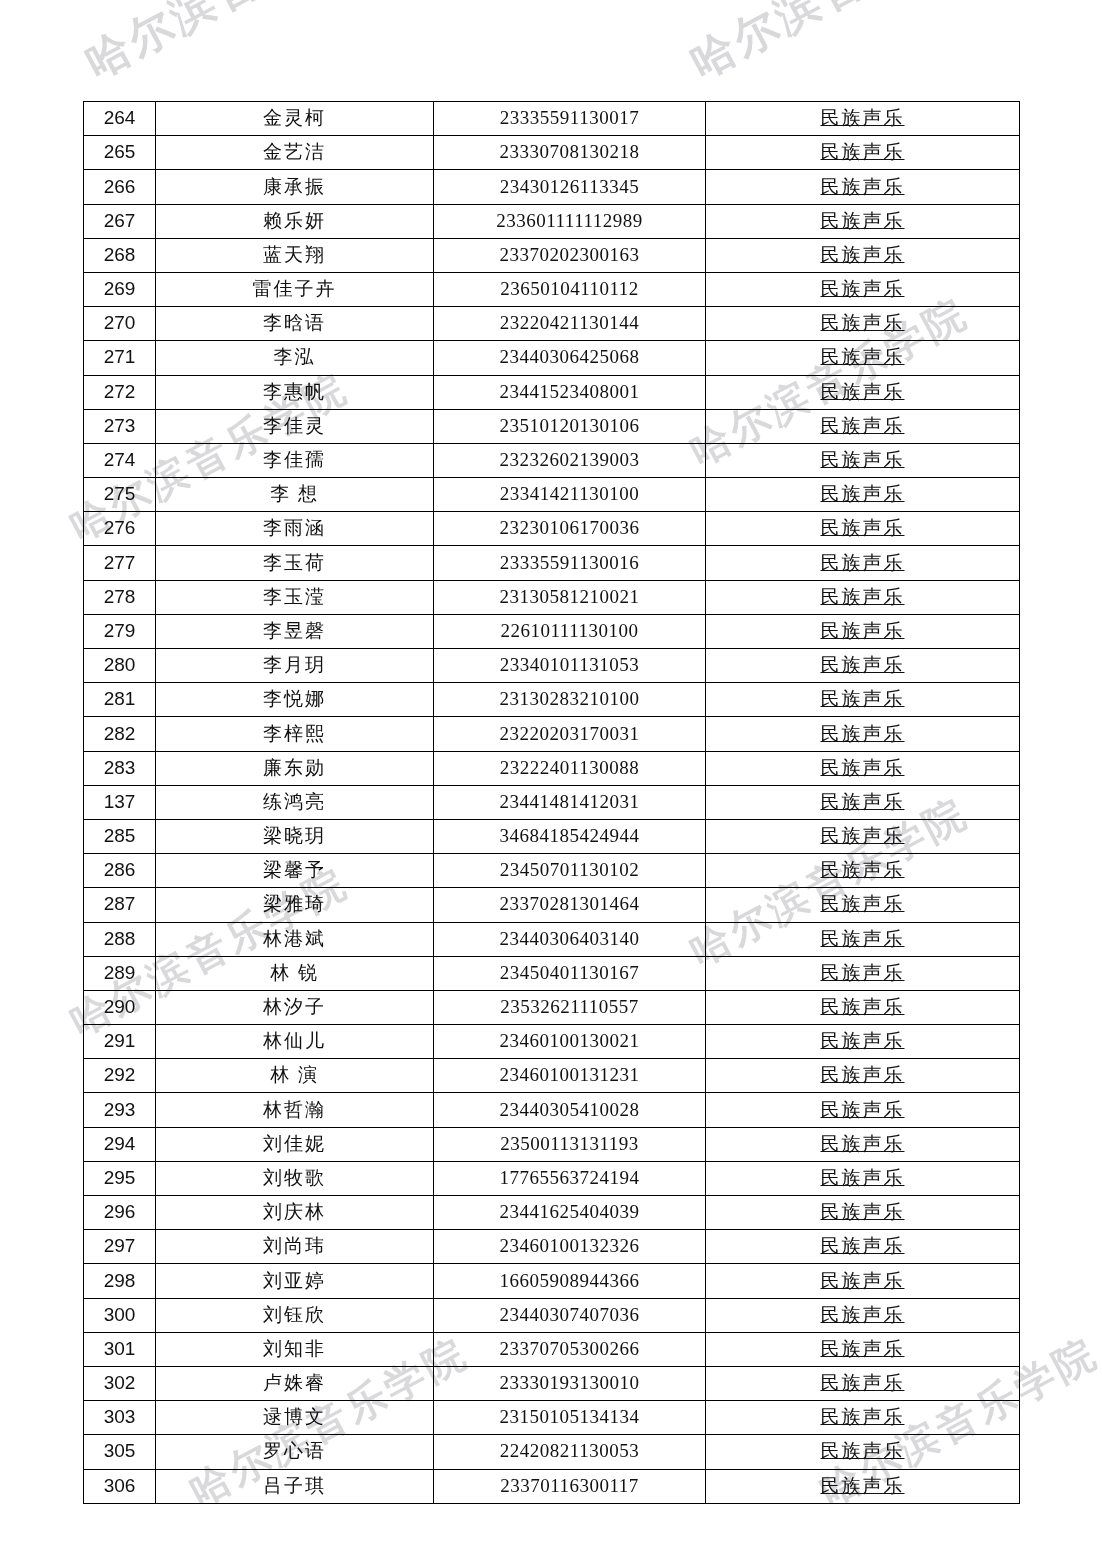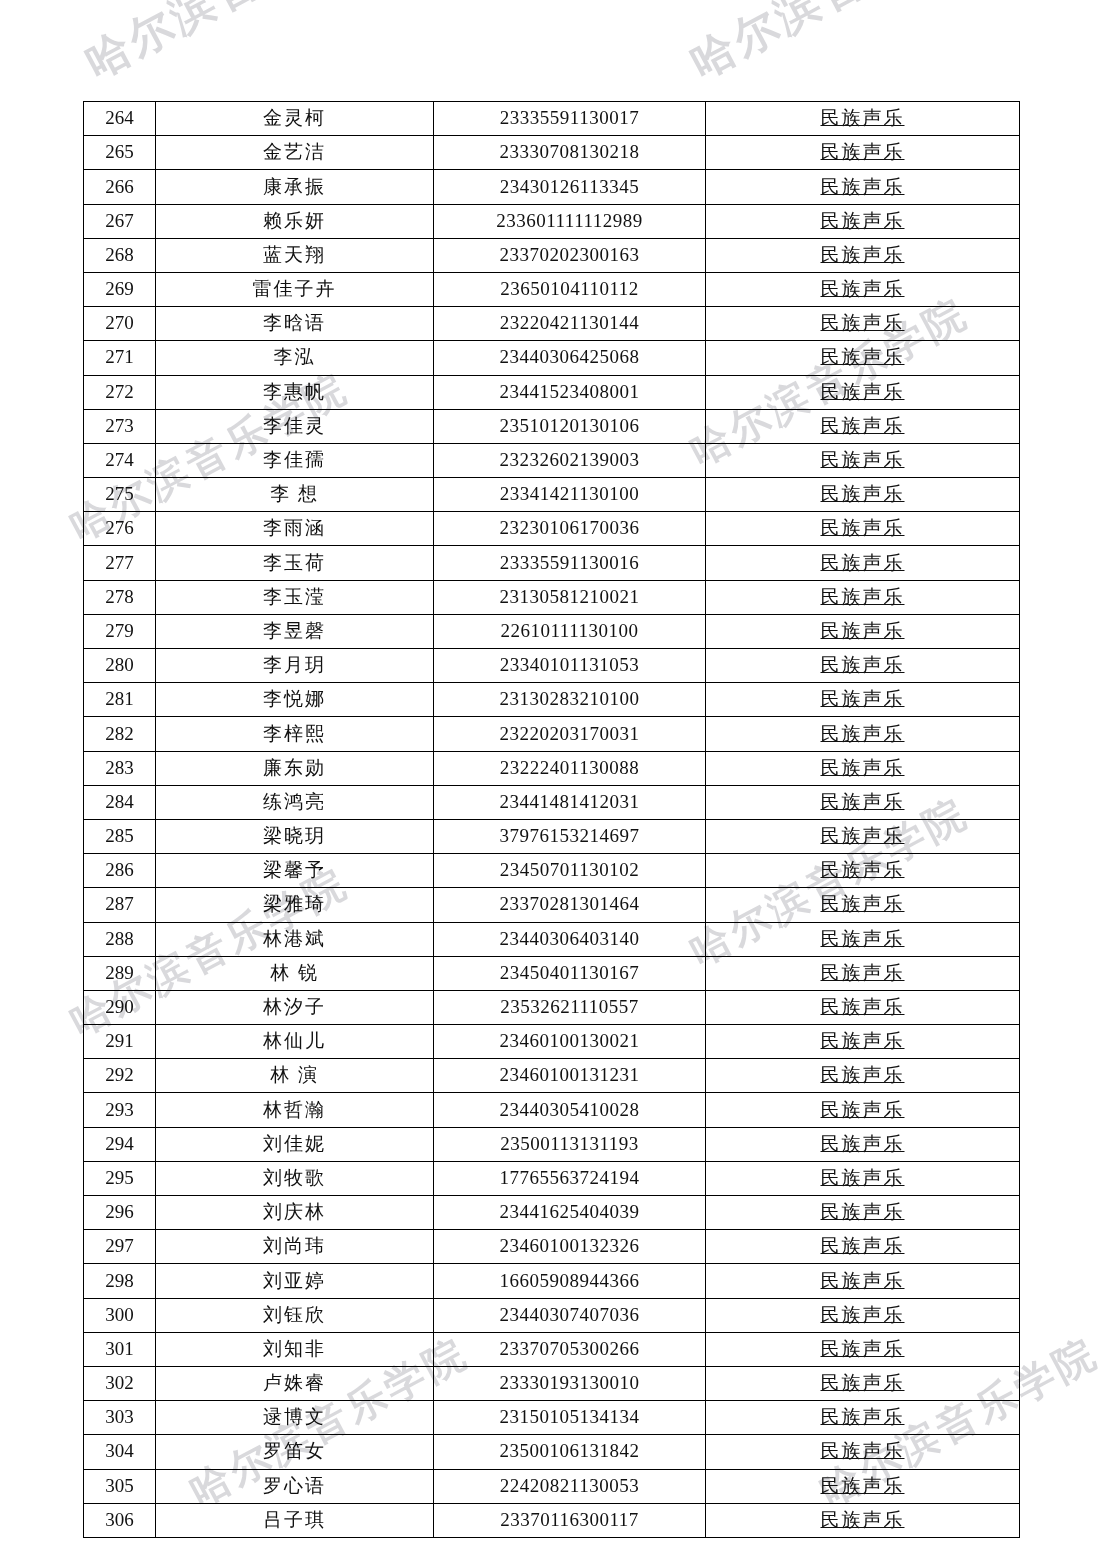--- a/index.html
+++ b/index.html
@@ -41,21 +41,21 @@
     font-size: 19px;
     color: #111111;
     padding: 0;
     line-height: 1.1;
   }
   col.c-index { width: 72px; }
   col.c-name  { width: 278px; }
   col.c-id    { width: 272px; }
   col.c-major { width: 314px; }
   td.idx {
-    font-family: Liberation Serif, serif;
+    font-family: Liberation Sans, sans-serif;
     font-size: 19px;
   }
   td.name {
     letter-spacing: 2px;
     font-size: 19px;
   }
   td.id {
     font-family: "Liberation Serif", "DejaVu Serif", serif;
     font-size: 19px;
     letter-spacing: 0.5px;
@@ -218,29 +218,29 @@
             <td class="id">23220203170031</td>
             <td class="major">民族声乐</td>
           </tr>
           <tr>
             <td class="idx">283</td>
             <td class="name">廉东勋</td>
             <td class="id">23222401130088</td>
             <td class="major">民族声乐</td>
           </tr>
           <tr>
-            <td class="idx">284</td>
+            <td class="idx">137</td>
             <td class="name">练鸿亮</td>
             <td class="id">23441481412031</td>
             <td class="major">民族声乐</td>
           </tr>
           <tr>
             <td class="idx">285</td>
             <td class="name">梁晓玥</td>
-            <td class="id">37976153214697</td>
+            <td class="id">34684185424944</td>
             <td class="major">民族声乐</td>
           </tr>
           <tr>
             <td class="idx">286</td>
             <td class="name">梁馨予</td>
             <td class="id">23450701130102</td>
             <td class="major">民族声乐</td>
           </tr>
           <tr>
             <td class="idx">287</td>
@@ -332,26 +332,20 @@
             <td class="id">23330193130010</td>
             <td class="major">民族声乐</td>
           </tr>
           <tr>
             <td class="idx">303</td>
             <td class="name">逯博文</td>
             <td class="id">23150105134134</td>
             <td class="major">民族声乐</td>
           </tr>
           <tr>
-            <td class="idx">304</td>
-            <td class="name">罗笛女</td>
-            <td class="id">23500106131842</td>
-            <td class="major">民族声乐</td>
-          </tr>
-          <tr>
             <td class="idx">305</td>
             <td class="name">罗心语</td>
             <td class="id">22420821130053</td>
             <td class="major">民族声乐</td>
           </tr>
           <tr>
             <td class="idx">306</td>
             <td class="name">吕子琪</td>
             <td class="id">23370116300117</td>
             <td class="major">民族声乐</td>

